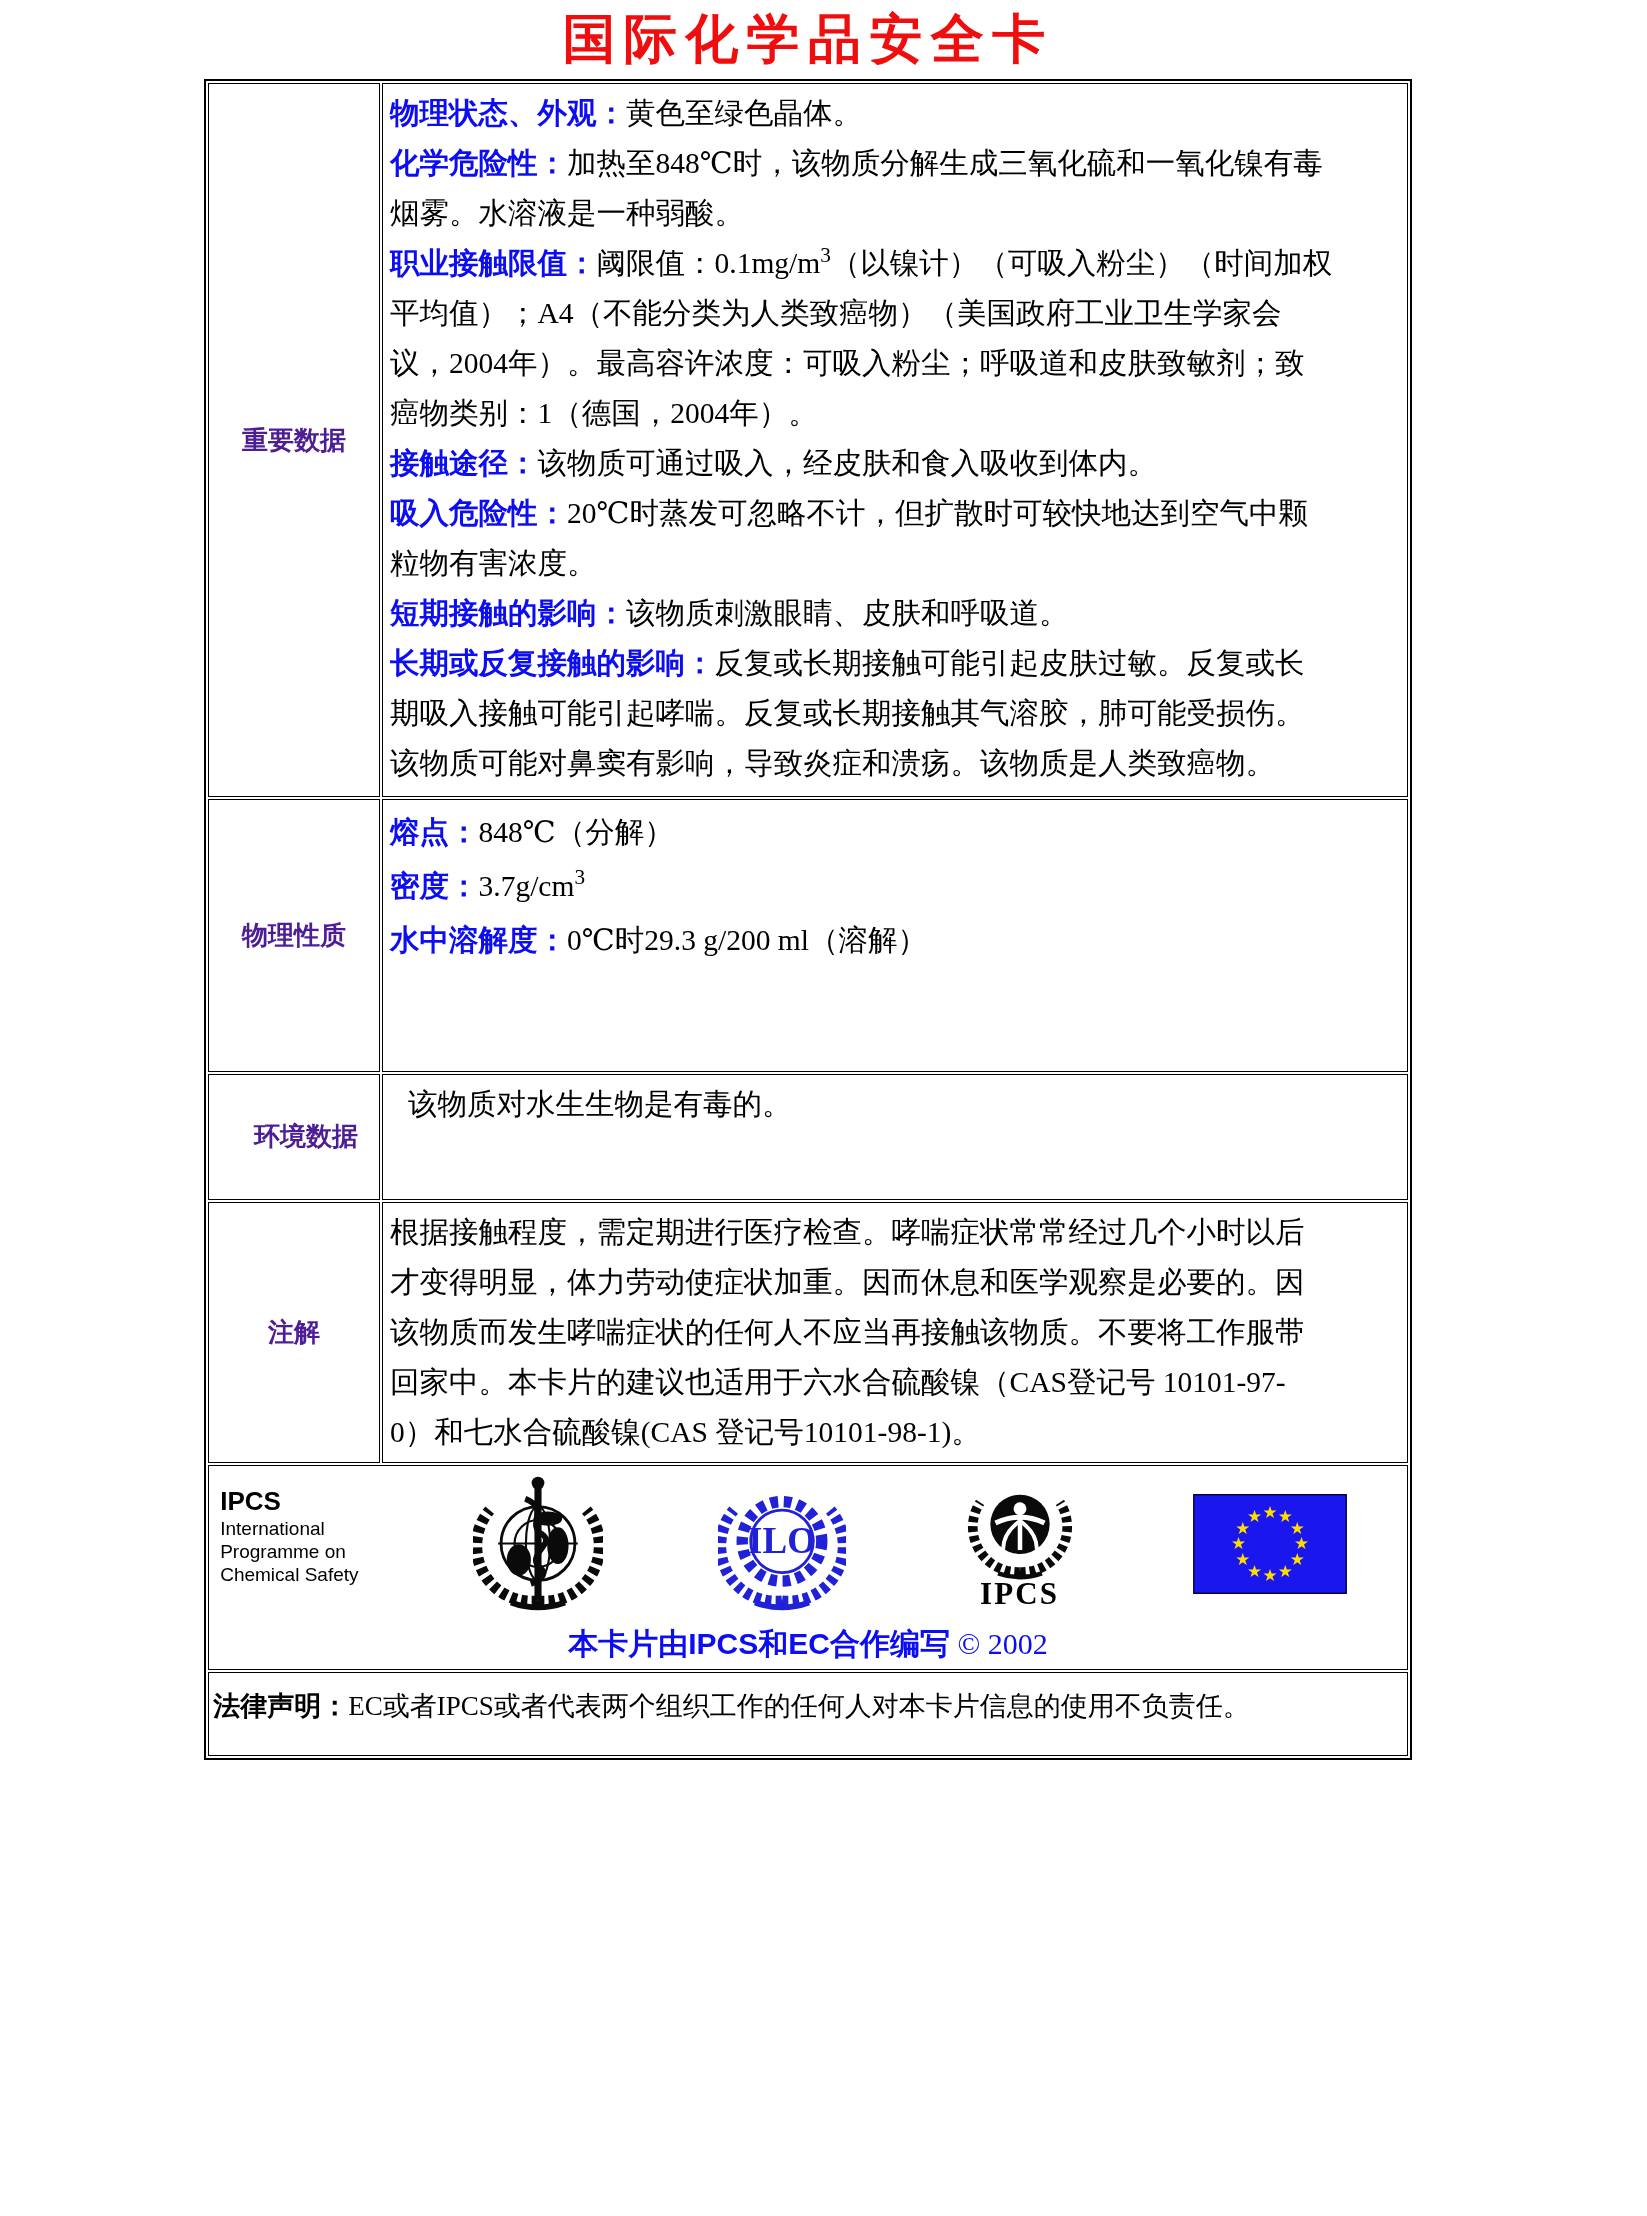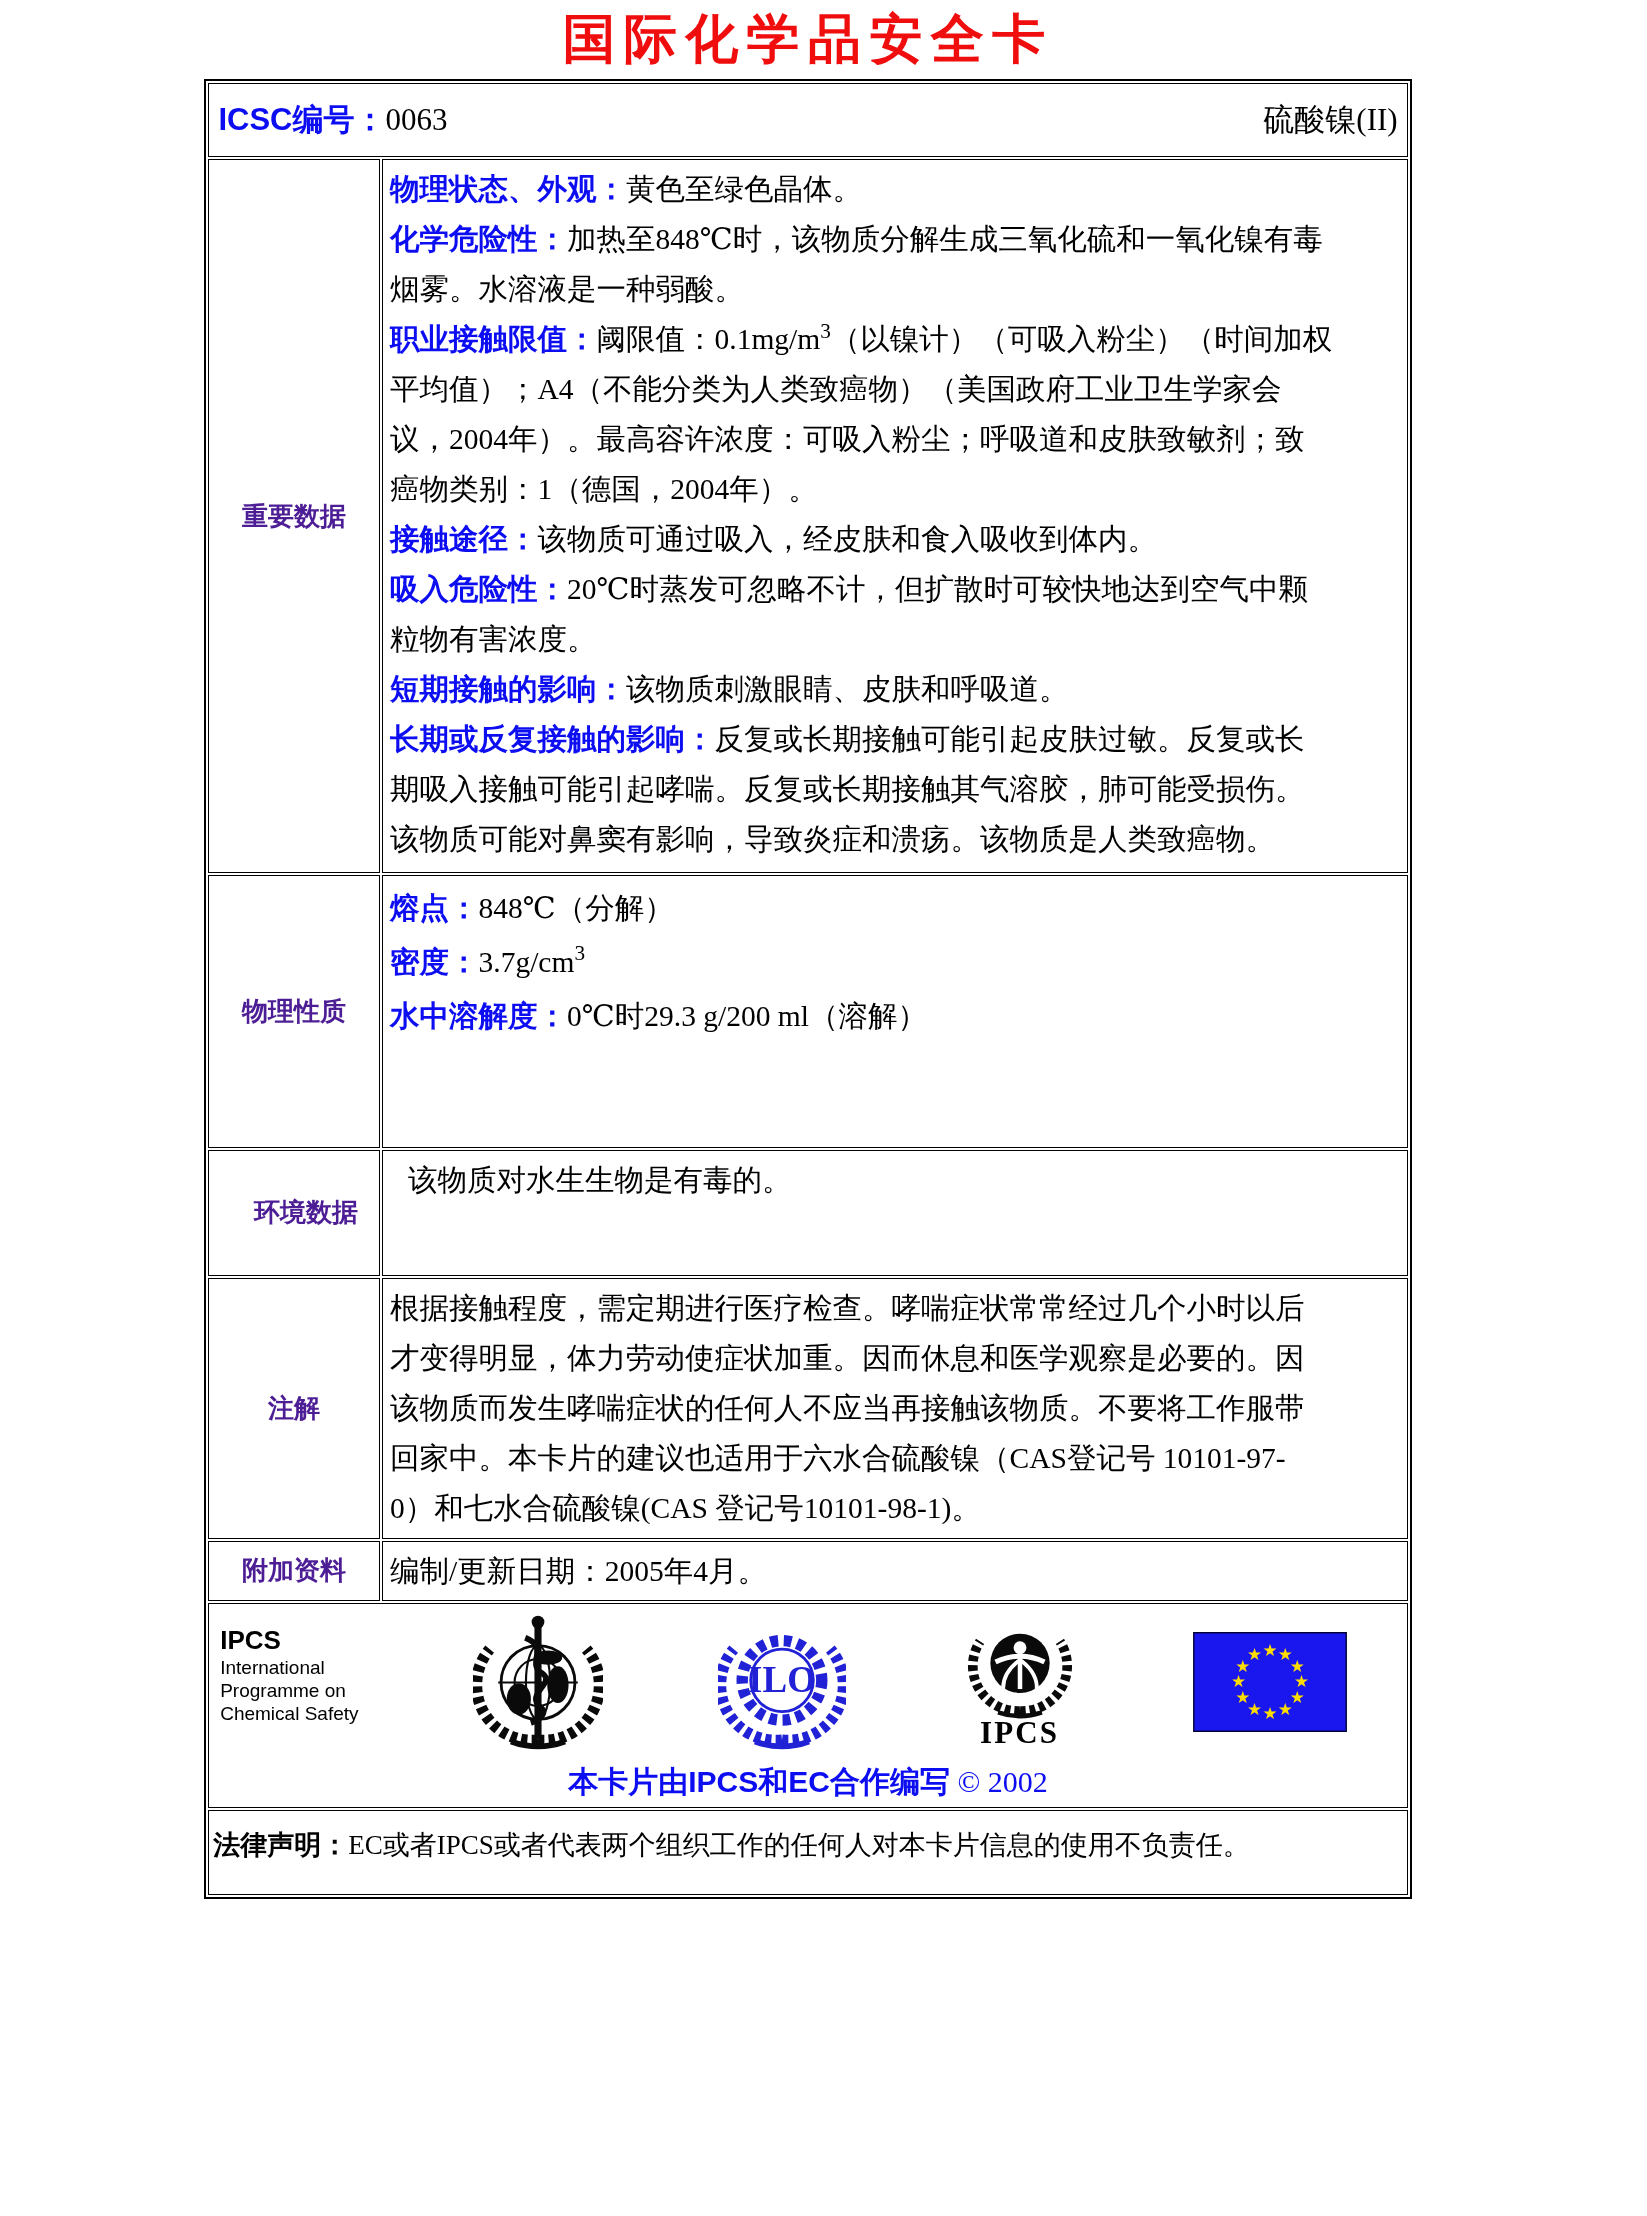--- a/index.html
+++ b/index.html
@@ -74,28 +74,20 @@
 
 <div class="page-title">国际化学品安全卡</div>
 
 <table class="card">
   <colgroup>
       <col class="c-label">
       <col>
     </colgroup>
 
   <tbody>
-      <tr>
-    <td class="hdr-cell" colspan="2">
-      <div class="hdr-flex">
-        <span class="hdr-left"><span class="blue-lbl">ICSC编号：</span><span class="val">0063</span></span>
-        <span class="hdr-right">硫酸镍(II)</span>
-      </div>
-    </td>
-  </tr>
 
   <tr>
     <td class="label-cell r-important">重要数据</td>
     <td class="content-cell r-important">
       <div class="ln"><span class="lbl">物理状态、外观：</span><span>黄色至绿色晶体。</span></div>
       <div class="ln"><span class="lbl">化学危险性：</span><span>加热至848℃时，该物质分解生成三氧化硫和一氧化镍有毒</span></div>
       <div class="ln"><span>烟雾。水溶液是一种弱酸。</span></div>
       <div class="ln"><span class="lbl">职业接触限值：</span><span>阈限值：0.1mg/m</span><span class="sup">3</span><span>（以镍计）（可吸入粉尘）（时间加权</span></div>
       <div class="ln"><span>平均值）；A4（不能分类为人类致癌物）（美国政府工业卫生学家会</span></div>
       <div class="ln"><span>议，2004年）。最高容许浓度：可吸入粉尘；呼吸道和皮肤致敏剂；致</span></div>
@@ -130,26 +122,20 @@
     <td class="label-cell r-notes">注解</td>
     <td class="content-cell r-notes">
       <div class="ln"><span>根据接触程度，需定期进行医疗检查。哮喘症状常常经过几个小时以后</span></div>
       <div class="ln"><span>才变得明显，体力劳动使症状加重。因而休息和医学观察是必要的。因</span></div>
       <div class="ln"><span>该物质而发生哮喘症状的任何人不应当再接触该物质。不要将工作服带</span></div>
       <div class="ln"><span>回家中。本卡片的建议也适用于六水合硫酸镍（CAS登记号 10101-97-</span></div>
       <div class="ln"><span>0）和七水合硫酸镍(CAS 登记号10101-98-1)。</span></div>
     </td>
   </tr>
 
-  <tr>
-    <td class="label-cell r-additional">附加资料</td>
-    <td class="content-cell r-additional">
-      <div class="ln"><span>编制/更新日期：2005年4月。</span></div>
-    </td>
-  </tr>
 
   <tr>
     <td class="footer-cell" colspan="2">
       <div class="footer-flex">
         <div class="ipcs-block">
           <div class="ipcs-title">IPCS</div>
           <div class="ipcs-sub">International</div>
           <div class="ipcs-sub">Programme on</div>
           <div class="ipcs-sub">Chemical Safety</div>
         </div>

